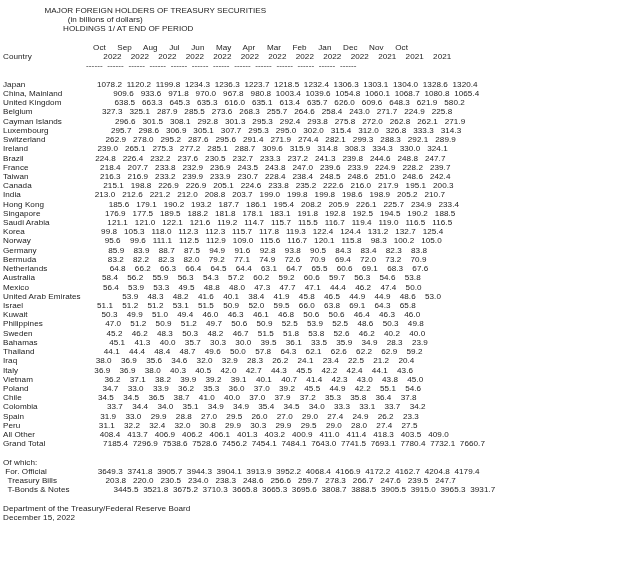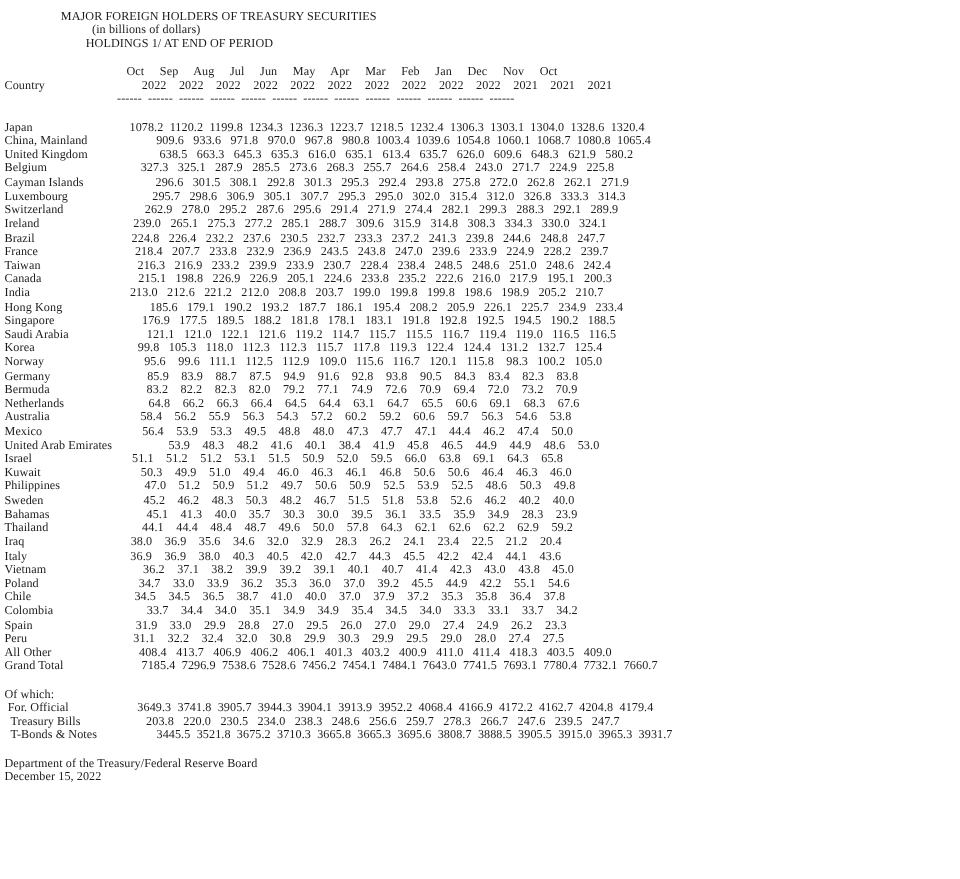--- a/index.html
+++ b/index.html
@@ -21,21 +21,21 @@
   .page {
     position: relative;
     width: 640px;
     height: 586px;
     padding: 0;
     box-sizing: border-box;
   }
   pre.sheet {
     margin: 0;
     padding: 6px 0 0 3px;
-    font-family: Liberation Serif, serif;
+    font-family: Liberation Sans, sans-serif;
     font-size: 8.1px;
     line-height: 9.22px;
     letter-spacing: 0.06px;
     color: #1b1b1b;
     white-space: pre;
   }
   .title-block {
     display: block;
   }
   .hdr-block, .body-block, .foot-block {

